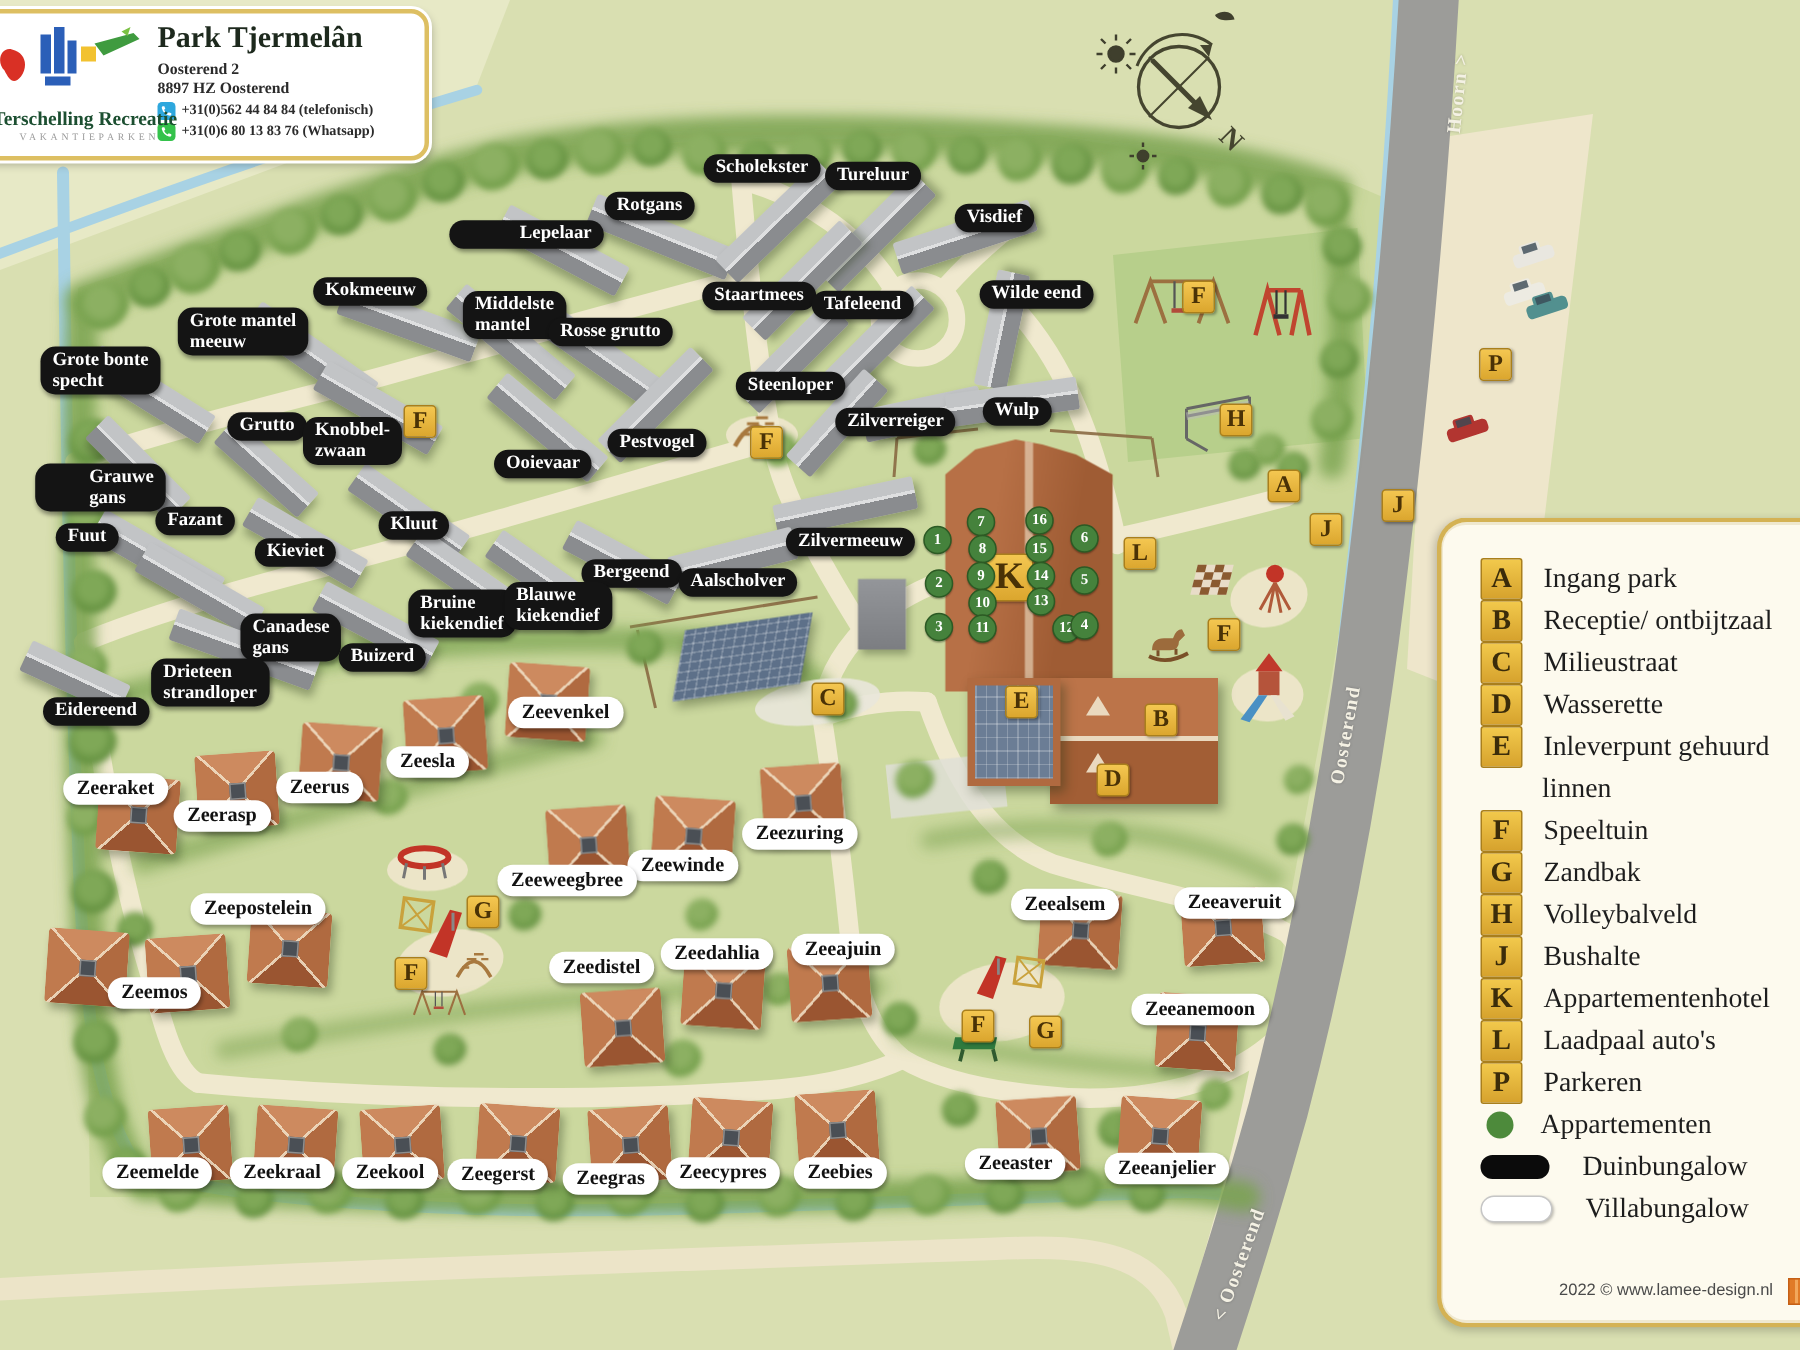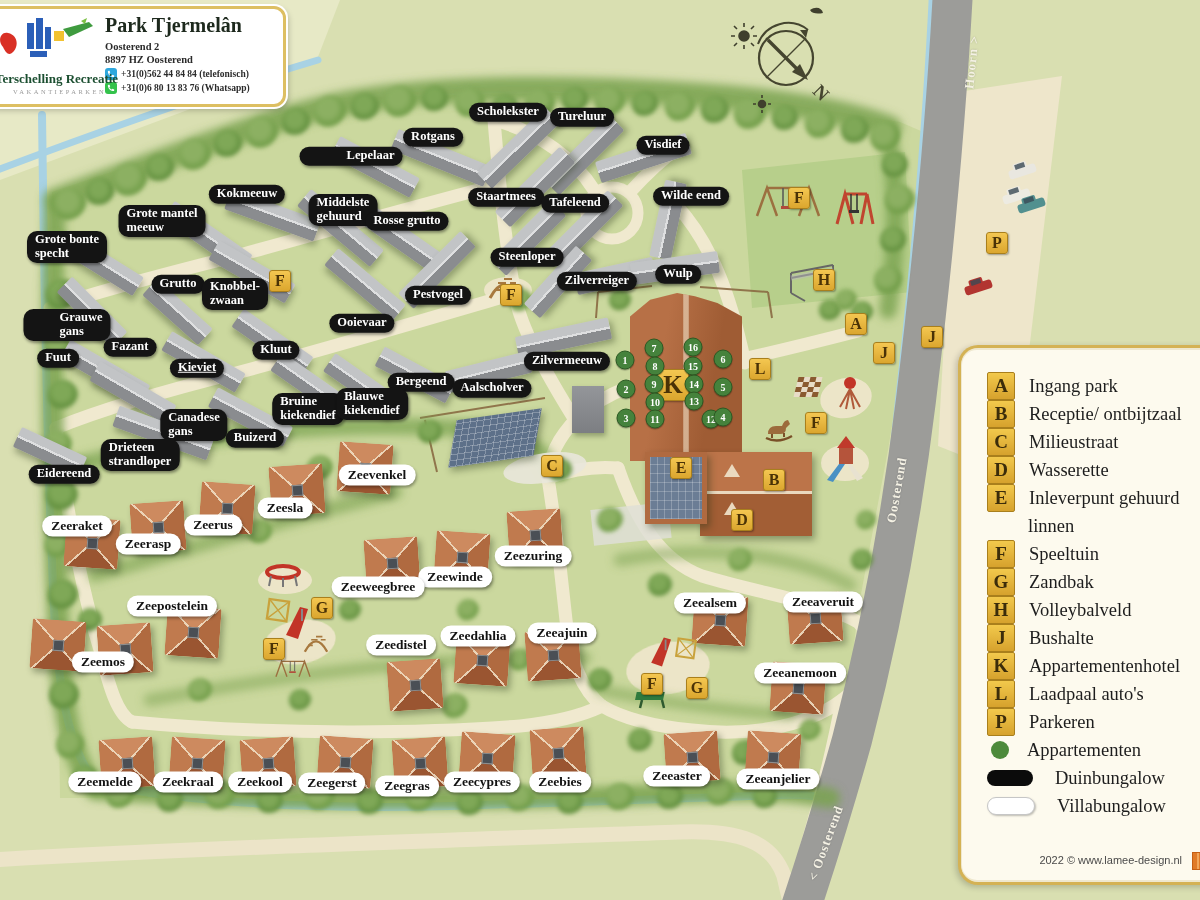--- a/index.html
+++ b/index.html
@@ -630,21 +630,21 @@
     </div>
     <div class="duin-label" style="left: 247px; top: 194px;">
       <div>Kokmeeuw</div>
     </div>
     <div class="duin-label" style="left: 162px; top: 221px;">
       <div>Grote mantel</div>
       <div>meeuw</div>
     </div>
     <div class="duin-label" style="left: 343px; top: 210px;">
       <div>Middelste</div>
-      <div>gehuurd</div>
+      <div>mantel</div>
     </div>
     <div class="duin-label" style="left: 407px; top: 221px;">
       <div>Rosse grutto</div>
     </div>
     <div class="duin-label" style="left: 506px; top: 197px;">
       <div>Staartmees</div>
     </div>
     <div class="duin-label" style="left: 575px; top: 203px;">
       <div>Tafeleend</div>
     </div>
@@ -664,37 +664,37 @@
     <div class="duin-label" style="left: 678px; top: 274px;">
       <div>Wulp</div>
     </div>
     <div class="duin-label" style="left: 178px; top: 284px;">
       <div>Grutto</div>
     </div>
     <div class="duin-label" style="left: 235px; top: 294px;">
       <div>Knobbel-</div>
       <div>zwaan</div>
     </div>
-    <div class="duin-label" style="left: 362px; top: 323px; text-align: center;">
+    <div class="duin-label" style="left: 362px; top: 309px; text-align: center;">
       <div>Ooievaar</div>
     </div>
     <div class="duin-label" style="left: 438px; top: 295px;">
       <div>Pestvogel</div>
     </div>
     <div class="duin-label" style="left: 67px; top: 325px; padding-left: 36px;">
       <div>Grauwe</div>
       <div>gans</div>
     </div>
     <div class="duin-label" style="left: 58px; top: 358px;">
       <div>Fuut</div>
     </div>
     <div class="duin-label" style="left: 130px; top: 347px;">
       <div>Fazant</div>
     </div>
-    <div class="duin-label" style="left: 197px; top: 368px; text-decoration: underline;">
+    <div class="duin-label" style="left: 197px; top: 368px;">
       <div>Kieviet</div>
     </div>
     <div class="duin-label" style="left: 276px; top: 350px;">
       <div>Kluut</div>
     </div>
     <div class="duin-label" style="left: 567px; top: 361px;">
       <div>Zilvermeeuw</div>
     </div>
     <div class="duin-label" style="left: 421px; top: 382px;">
       <div>Bergeend</div>

